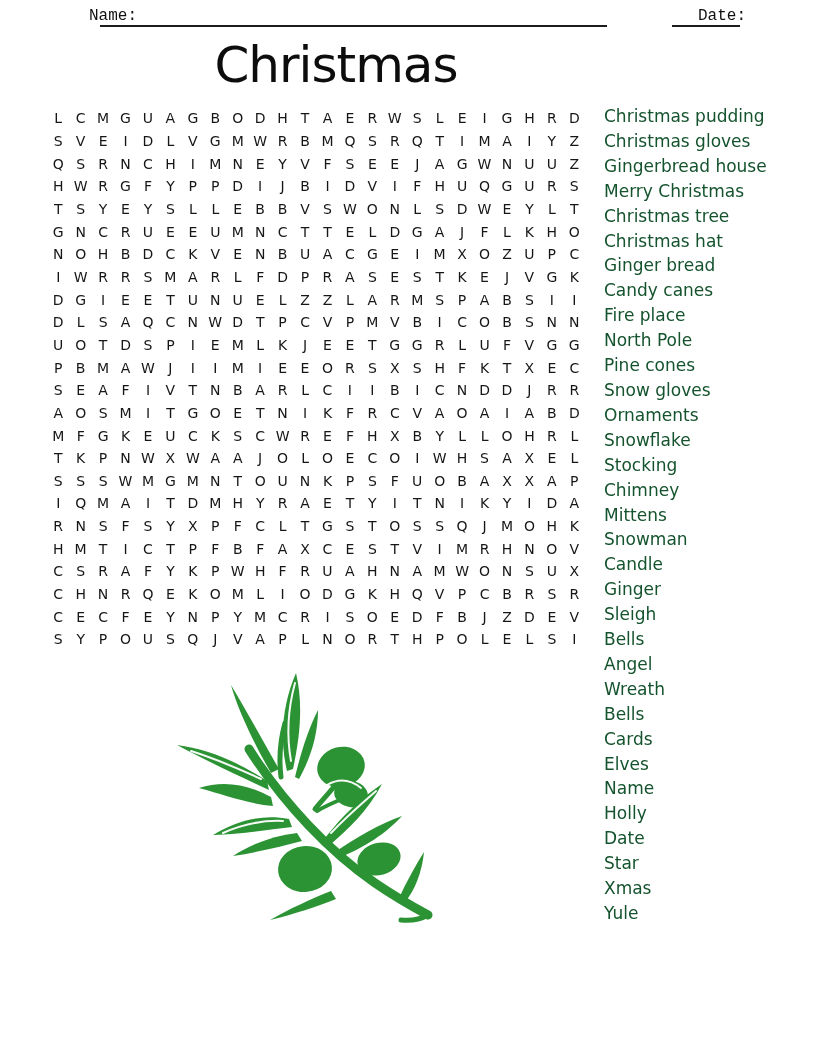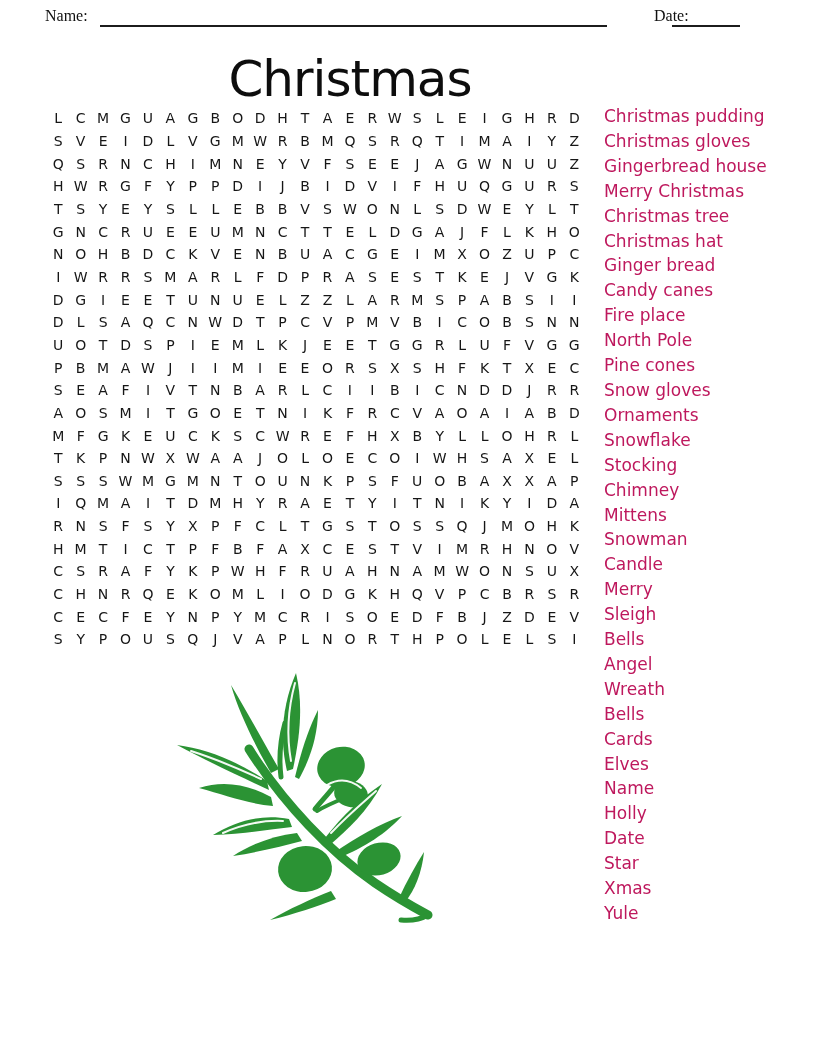--- a/index.html
+++ b/index.html
@@ -11,37 +11,38 @@
     color: var(--ink);
     font-family: "DejaVu Sans", sans-serif;
     position: relative;
     overflow: hidden;
   }
   .page { position: absolute; inset: 0; }
 
   
   .hdr-label {
     position: absolute; top: 7px;
-    font-family: Liberation Serif, serif;
+    font-family: Liberation Mono, monospace;
     font-size: 16px; color: #111;
     white-space: nowrap;
+    margin-left: 44px;
   }
   .name-label { left: 45px; }
   .date-label { left: 654px; }
   .fill-line {
     position: absolute; top: 9px; height: 18px;
     border-bottom: 2px solid #1c1c1c;
   }
   .name-line { left: 100px; width: 507px; }
   .date-line { left: 672px; width: 68px; }
 
   
   .title {
     position: absolute; top: 34px; left: 0;
-    width: 668px; margin: 16px;
+    width: 668px; margin: 2px;
     text-align: center;
     font-size: 50px; font-weight: 500;
     letter-spacing: -1px;
     color: #0d0d0d;
   }
 
   
   .grid {
     position: absolute; left: 47px; top: 107px;
     display: grid;
@@ -52,21 +53,21 @@
     display: flex; align-items: center; justify-content: center;
     font-size: 14px; font-weight: 500;
     color: #161616;
   }
 
   
   .words {
     position: absolute; left: 604px; top: 104px;
     margin: 0; padding: 0; list-style: none;
     font-size: 17px; line-height: 24.9px;
-    color: #be185d;
+    color: #14532d;
     white-space: nowrap;
   }
 
   
   .branch { position: absolute; left: 165px; top: 657px; }
 </style>
 </head>
 <body style="color: rgb(21, 21, 21);">
 
 <div class="page">
@@ -670,21 +671,21 @@
       <li>North Pole</li>
       <li>Pine cones</li>
       <li>Snow gloves</li>
       <li>Ornaments</li>
       <li>Snowflake</li>
       <li>Stocking</li>
       <li>Chimney</li>
       <li>Mittens</li>
       <li>Snowman</li>
       <li>Candle</li>
-      <li>Merry</li>
+      <li>Ginger</li>
       <li>Sleigh</li>
       <li>Bells</li>
       <li>Angel</li>
       <li>Wreath</li>
       <li>Bells</li>
       <li>Cards</li>
       <li>Elves</li>
       <li>Name</li>
       <li>Holly</li>
       <li>Date</li>

